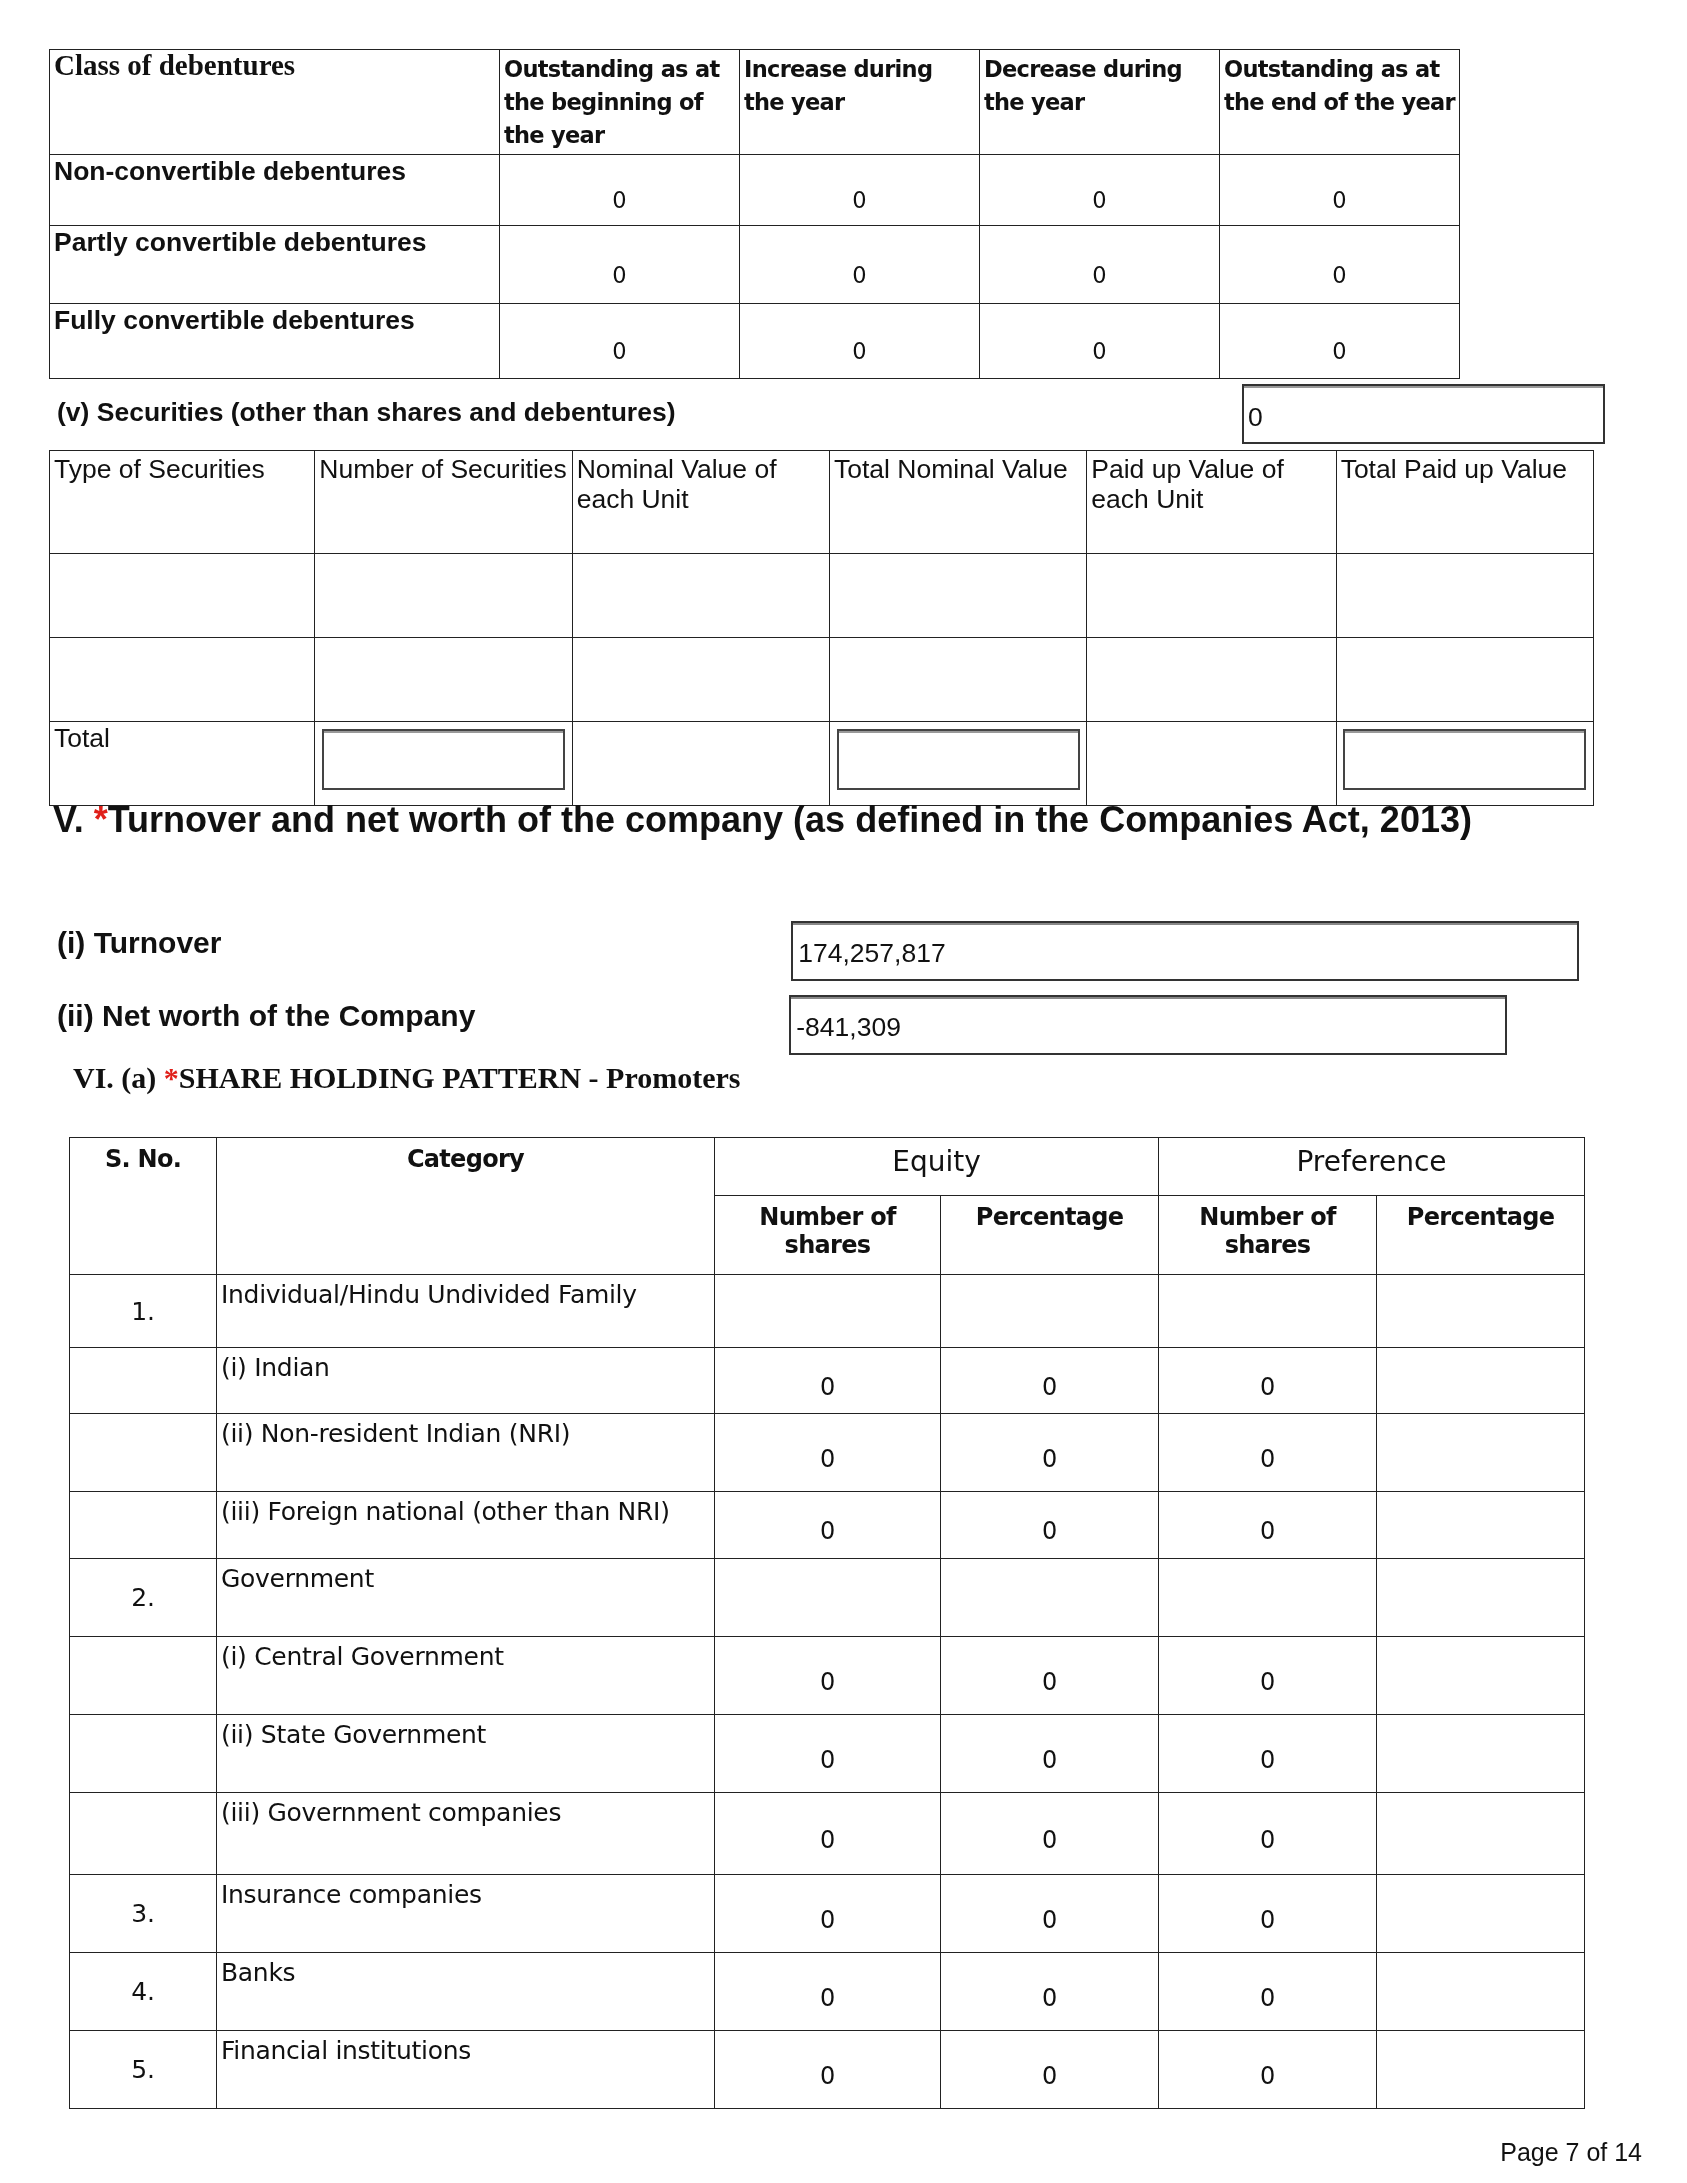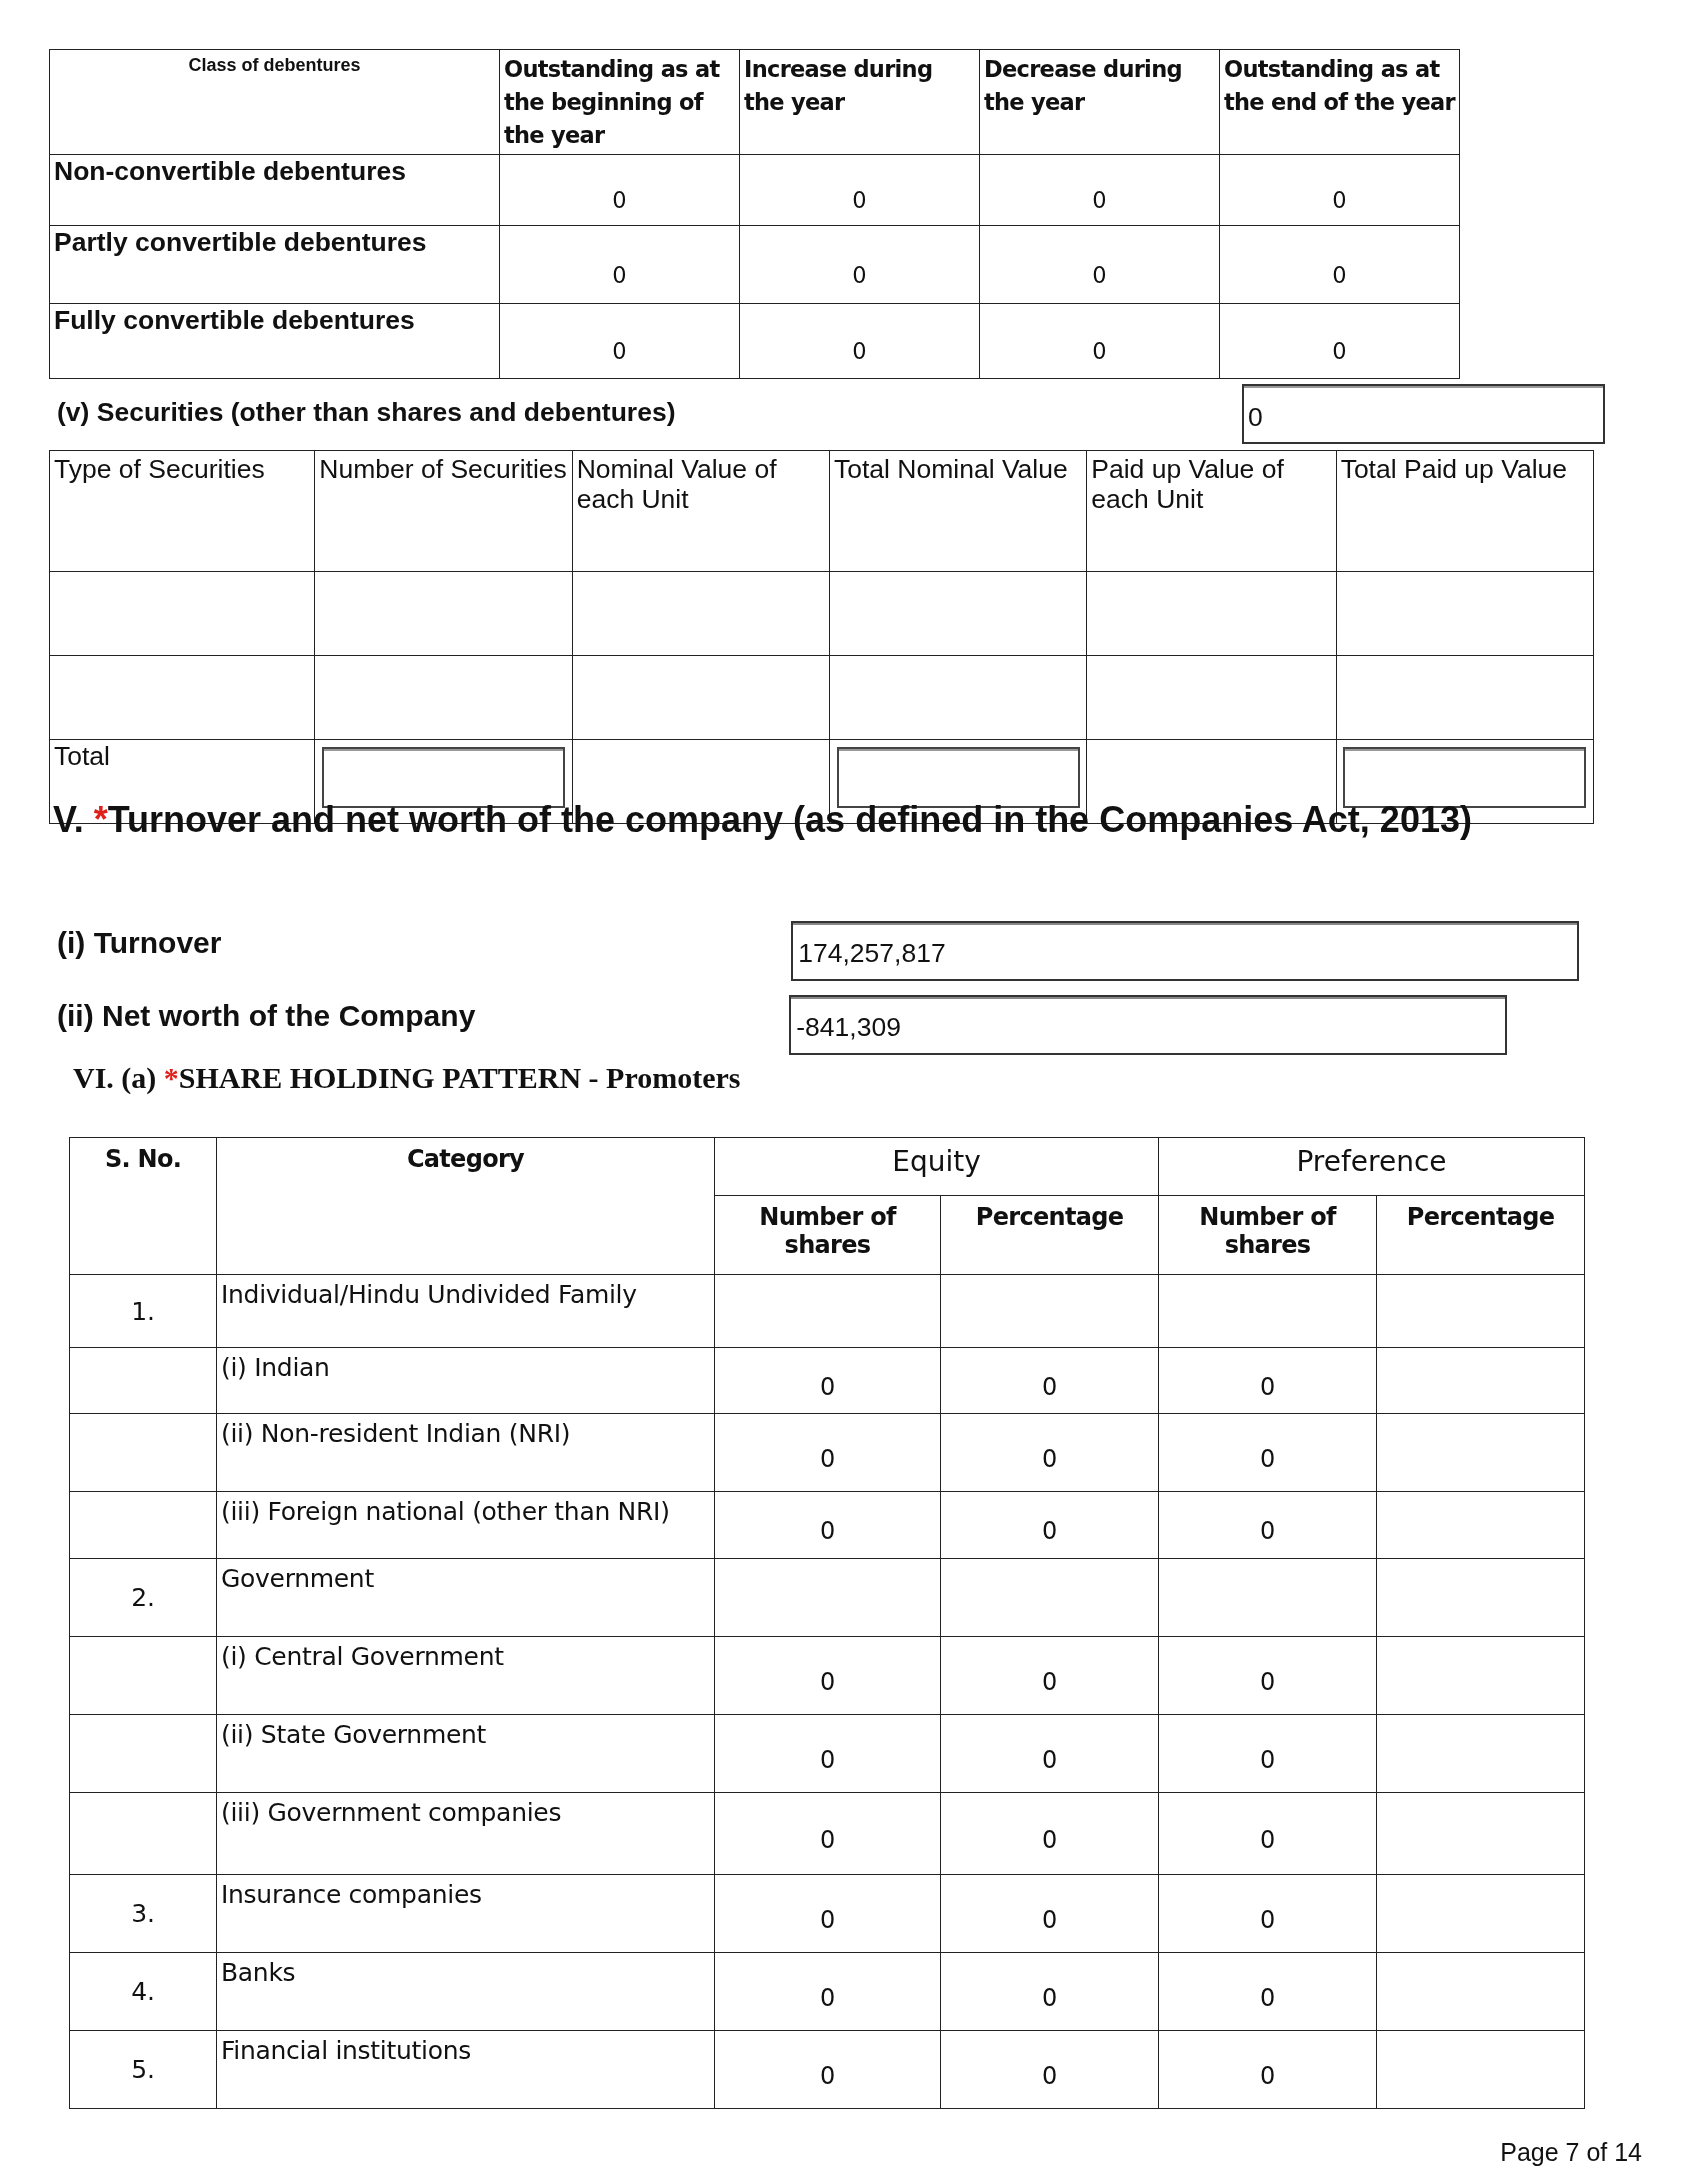--- a/index.html
+++ b/index.html
@@ -7,29 +7,29 @@
     .abs { position: absolute; }
     .sans { font-family: "Liberation Sans", sans-serif; }
     .serif { font-family: "Liberation Serif", serif; }
     table { border-collapse: collapse; position: absolute; table-layout: fixed; }
     td, th { border: 1.3px solid #222; vertical-align: top; padding: 0; }
     .red { color: #e0201a; }
 
     
     #deb { left: 49px; top: 49px; width: 1411px; }
     #deb th { font-family: "DejaVu Sans", sans-serif; font-weight: bold; font-size: 22.5px; text-align: left; padding: 2.6px 4px; line-height: 33px; letter-spacing: -0.7px; }
-    #deb th.first { font-family: Liberation Sans, sans-serif; font-size: 18px; line-height: 30px; padding-top: 0; letter-spacing: 0; text-align: center; }
+    #deb th.first { font-family: Liberation Serif, serif; font-size: 29px; line-height: 30px; padding-top: 0; letter-spacing: 0; }
     #deb td.lbl { font-family: "Liberation Sans", sans-serif; font-weight: bold; font-size: 26.5px; padding: 0 4px; line-height: 32px; }
     #deb td.val { font-family: "DejaVu Sans", sans-serif; font-size: 22.5px; text-align: center; vertical-align: middle; padding-top: 20px; }
 
     
     #sec-title { left: 57px; top: 397px; font-size: 26.5px; font-weight: bold; }
     #sec-box { left: 1242px; top: 384px; width: 363px; height: 60px; border: 2px solid #333; box-shadow: inset 0 2px 0 #999; font-size: 26.5px; line-height: 62px; padding-left: 4px; box-sizing: border-box; }
     #sec { left: 49px; top: 450px; width: 1545px; }
-    #sec th { font-family: "Liberation Sans", sans-serif; font-weight: normal; font-size: 26.5px; text-align: left; padding: 2.6px 4px; line-height: 30px; height: 121px; box-sizing: border-box; }
+    #sec th { font-family: "Liberation Sans", sans-serif; font-weight: normal; font-size: 26.5px; text-align: left; padding: 2.6px 4px; line-height: 30px; height: 103px; box-sizing: border-box; }
     #sec td { height: 83px; }
     #sec td.total { font-family: "Liberation Sans", sans-serif; font-size: 26.5px; padding: 1.3px 4px; height: 78px; }
     .tot-input { display: block; margin: 6.6px 6.6px 0 6.6px; height: 61px; border: 2px solid #444; box-shadow: inset 0 2px 0 #999; box-sizing: border-box; }
 
     
     #v-title { left: 53px; top: 799px; font-size: 36px; font-weight: bold; white-space: nowrap; }
     #turnover-label { left: 57px; top: 926px; font-size: 30px; font-weight: bold; }
     #networth-label { left: 57px; top: 999px; font-size: 30px; font-weight: bold; }
     .vbox { left: 791px; width: 788px; height: 60px; border: 2px solid #333; box-shadow: inset 0 2px 0 #888; box-sizing: border-box; font-size: 26.5px; line-height: 61px; padding-left: 5.3px; }
     #turnover-box { top: 921px; }

